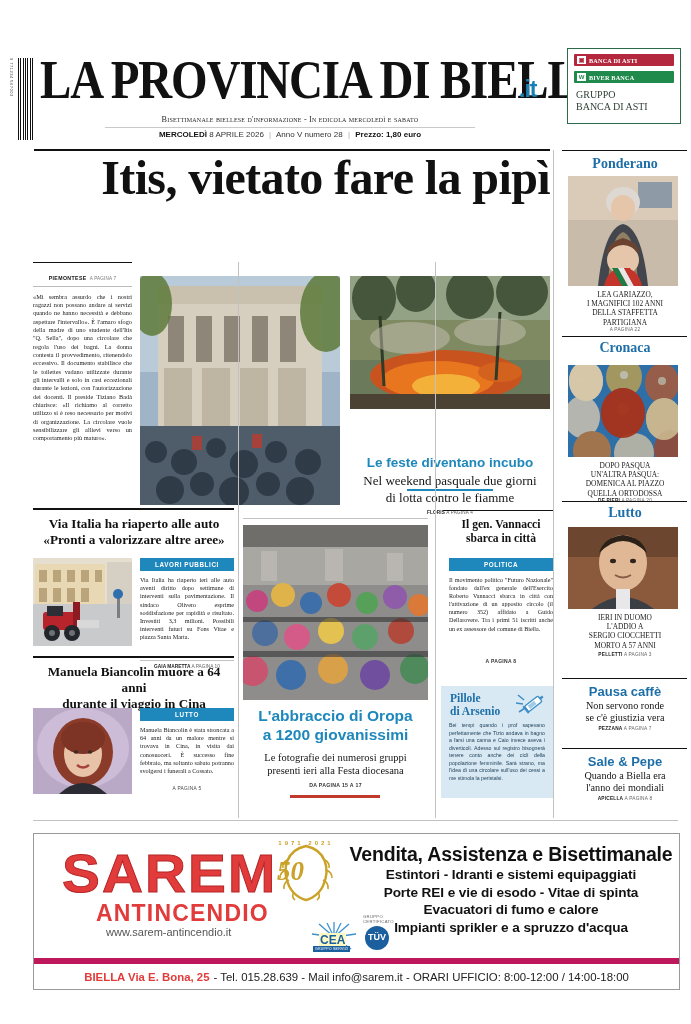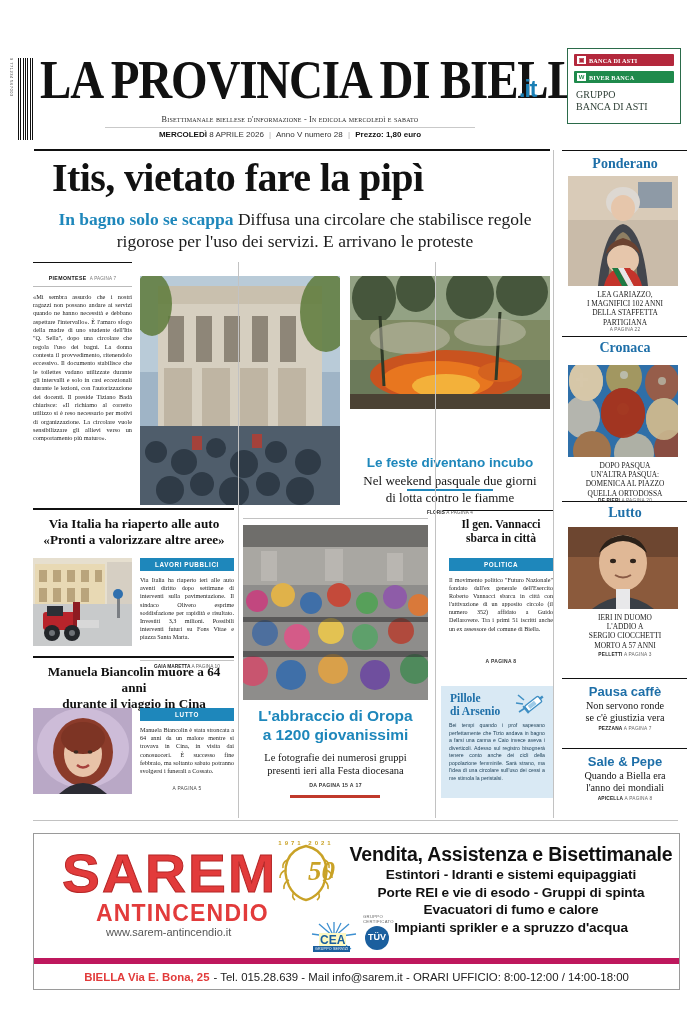--- a/index.html
+++ b/index.html
@@ -32,22 +32,22 @@
   .bank-green{background:#1f8a4c;}
   .bank-mark{width:9px;height:8px;background:#fff;color:#b3283c;font-size:6px;line-height:8px;text-align:center;
       font-family:"Liberation Sans",sans-serif;font-weight:bold;margin-right:3px;}
   .bank-green .bank-mark{color:#1f8a4c;}
   .bank-label{color:#fff;font-size:6.2px;font-family:"Liberation Serif",serif;font-weight:bold;letter-spacing:.2px;}
   .bank-group{margin:6px 0 0 8px;font-size:10px;line-height:11.5px;color:#2f3f36;font-family:"Liberation Serif",serif;}
 
   .rule-top{position:absolute;left:34px;top:149px;width:516px;height:2px;background:#111;}
 
   
-  .lead-head{position:absolute;left:52px;top:156px;width:510px;text-align:left;font-weight:bold;
-     font-size:40px;line-height:44px;letter-spacing:-.6px;color:#111;}
+  .lead-head{position:absolute;left:40px;top:156px;width:510px;text-align:right;font-weight:bold;
+     font-size:48px;line-height:44px;letter-spacing:-.6px;color:#111;}
   .lead-sub{position:absolute;left:36px;top:208px;width:518px;text-align:center;font-size:17.5px;
      line-height:22px;color:#1b1b1b;}
   .lead-sub .kicker{color:#1e87bb;font-weight:bold;}
 
   
   .lead-col{position:absolute;left:33px;top:262px;width:99px;}
   .tag-line{border-top:1.6px solid #111;border-bottom:1px solid #bbb;padding:2.5px 0 2px 0;text-align:center;}
   .tag-line .tg{font-family:"Liberation Sans",sans-serif;font-weight:bold;font-size:5.2px;letter-spacing:.4px;color:#111;}
   .tag-line .pg{font-family:"Liberation Sans",sans-serif;font-size:4.6px;color:#777;letter-spacing:.2px;margin-left:3px;}
   .lead-body{margin-top:6px;font-size:6.3px;line-height:8.35px;text-align:justify;color:#1a1a1a;
@@ -145,21 +145,21 @@
   .ad-inner{position:absolute;left:0;top:0;right:0;bottom:0;}
   .sarem{position:absolute;left:28px;top:12px;font-family:"Liberation Sans",sans-serif;font-weight:bold;
      font-size:54px;letter-spacing:2px;color:#e23b3b;line-height:54px;
      -webkit-text-stroke:1px #b62727;transform:scaleX(1.05);transform-origin:left top;}
   .sarem-sub{position:absolute;left:62px;top:66px;font-family:"Liberation Sans",sans-serif;font-weight:bold;
      font-size:23px;letter-spacing:1.2px;color:#e23b3b;}
   .sarem-web{position:absolute;left:72px;top:92px;font-family:"Liberation Sans",sans-serif;font-size:11px;color:#555;}
   .wreath{position:absolute;left:243px;top:6px;width:58px;height:62px;}
   .wreath .yr{position:absolute;top:0;width:58px;text-align:center;font-family:"Liberation Sans",sans-serif;
      font-size:6px;font-weight:bold;color:#c9a227;letter-spacing:3px;}
-  .wreath .fifty{position:absolute;top:16px;width:58px;text-align:right;font-family:"Liberation Serif",serif;
+  .wreath .fifty{position:absolute;top:16px;width:58px;text-align:left;font-family:"Liberation Serif",serif;
      font-style:italic;font-weight:bold;font-size:27px;color:#c9a227;}
   .certs{position:absolute;left:277px;top:86px;width:120px;height:34px;}
   .cea{position:absolute;left:0;top:2px;width:46px;height:30px;}
   .cea-txt{position:absolute;left:8px;top:11px;font-family:"Liberation Sans",sans-serif;font-weight:bold;
      font-size:12px;color:#1b5f9e;background:#fef9c3;padding:0 1px;}
   .cea-sub{position:absolute;left:2px;top:24px;font-family:"Liberation Sans",sans-serif;font-size:3.6px;
      color:#fff;background:#1b5f9e;padding:1px 2px;letter-spacing:.2px;}
   .tuv{position:absolute;left:54px;top:6px;width:24px;height:24px;border-radius:50%;background:#1b5f9e;
      color:#fff;font-family:"Liberation Sans",sans-serif;font-weight:bold;font-size:9px;text-align:center;
      line-height:22px;}
@@ -212,23 +212,20 @@
       <div class="bank-group">
         <div>GRUPPO</div>
         <div>BANCA DI ASTI</div>
       </div>
     </div>
   </div>
 
   <div class="rule-top"></div>
 
   <div class="lead-head">Itis, vietato fare la pipì</div>
-  <div class="lead-sub">
-    <span class="kicker">In bagno solo se scappa</span><span> Diffusa una circolare che stabilisce regole rigorose per l'uso dei servizi. E arrivano le proteste</span>
-  </div>
 
   <div class="lead-col">
     <div class="tag-line">
       <span class="tg">PIEMONTESE</span><span class="pg">A PAGINA 7</span>
     </div>
     <div class="lead-body">
       <p>«Mi sembra assurdo che i nostri ragazzi non possano andare ai servizi quando ne hanno necessità e debbano aspettare l'intervallo». È l'amaro sfogo della madre di uno studente dell'Itis "Q. Sella", dopo una circolare che regola l'uso dei bagni. La donna contesta il provvedimento, ritenendolo eccessivo. Il documento stabilisce che le toilettes vadano utilizzate durante gli intervalli e solo in casi eccezionali durante le lezioni, con l'autorizzazione dei docenti. Il preside Tiziano Badà chiarisce: «Il richiamo al corretto utilizzo si è reso necessario per motivi di organizzazione. La circolare vuole sensibilizzare gli allievi verso un comportamento più maturo».</p>
     </div>
   </div>
 
@@ -635,21 +632,21 @@
           </svg>
           <div class="cea-txt">CEA</div>
           <div class="cea-sub">GRUPPO SERVIZI</div>
         </div>
         <div class="tuv">TÜV</div>
       </div>
 
       <div class="ad-right">
         <div class="t1">Vendita, Assistenza e Bisettimanale</div>
         <div class="ln">Estintori - Idranti e sistemi equipaggiati</div>
-        <div class="ln">Porte REI e vie di esodo - Gruppi di spinta</div>
+        <div class="ln">Porte REI e vie di esodo - Vitae di spinta</div>
         <div class="ln">Evacuatori di fumo e calore</div>
         <div class="ln">Impianti sprikler e a spruzzo d'acqua</div>
       </div>
 
       <div class="ad-foot">
         <span class="city">BIELLA Via E. Bona, 25</span>
         <span>- Tel. 015.28.639 - Mail info@sarem.it - ORARI UFFICIO: 8:00-12:00 / 14:00-18:00</span>
       </div>
     </div>
   </div>

